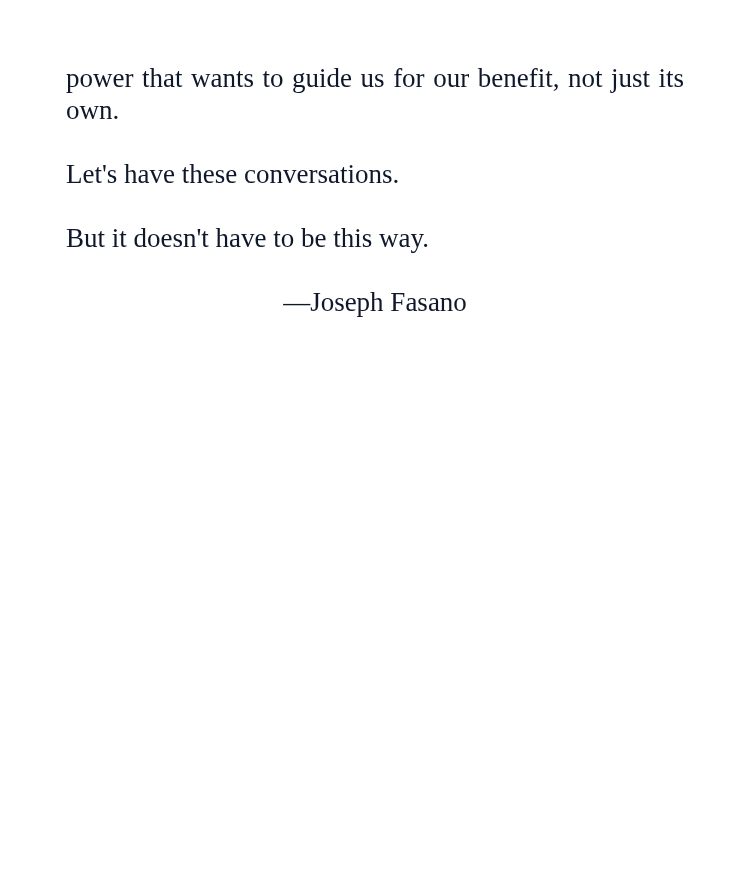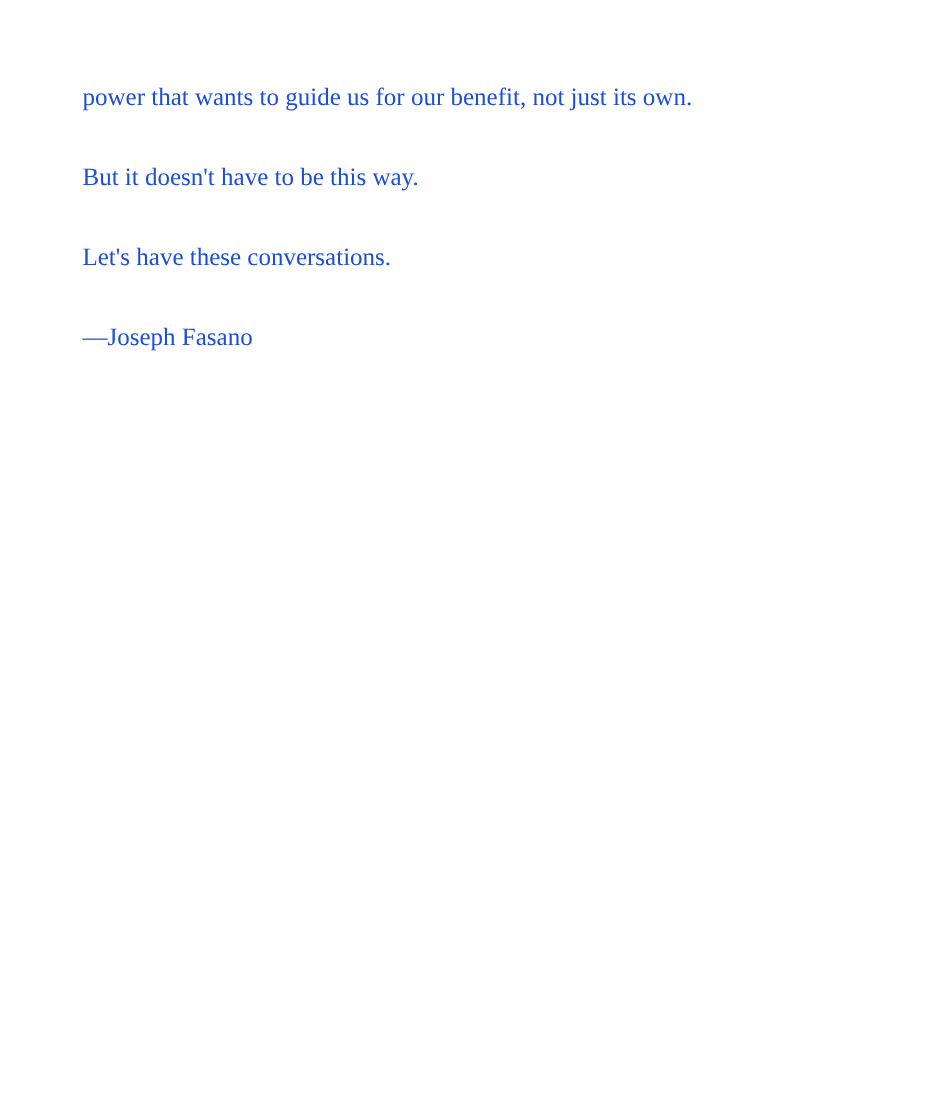--- a/index.html
+++ b/index.html
@@ -12,35 +12,35 @@
       height: 888px;
       overflow: hidden;
       position: relative;
     }
     .page {
       position: absolute;
       left: 66px;
       top: 62px;
       width: 618px;
       font-family: "Liberation Serif", "DejaVu Serif", serif;
-      font-size: 20px;
+      font-size: 27px;
       line-height: 32px;
-      color: #1d4ed8;
+      color: #0f172a;
     }
     .para {
       margin: 0 0 32px 0;
       text-align: justify;
       text-align-last: left;
     }
     .signature {
       margin: 0;
-      text-align: left;
+      text-align: center;
     }
   </style>
 </head>
 <body>
 
 <div class="page">
   <p class="para">power that wants to guide us for our benefit, not just its own.</p>
+  <p class="para">Let's have these conversations.</p>
   <p class="para">But it doesn't have to be this way.</p>
-  <p class="para">Let's have these conversations.</p>
   <p class="signature">—Joseph Fasano</p>
 </div>
 
 </body></html>

